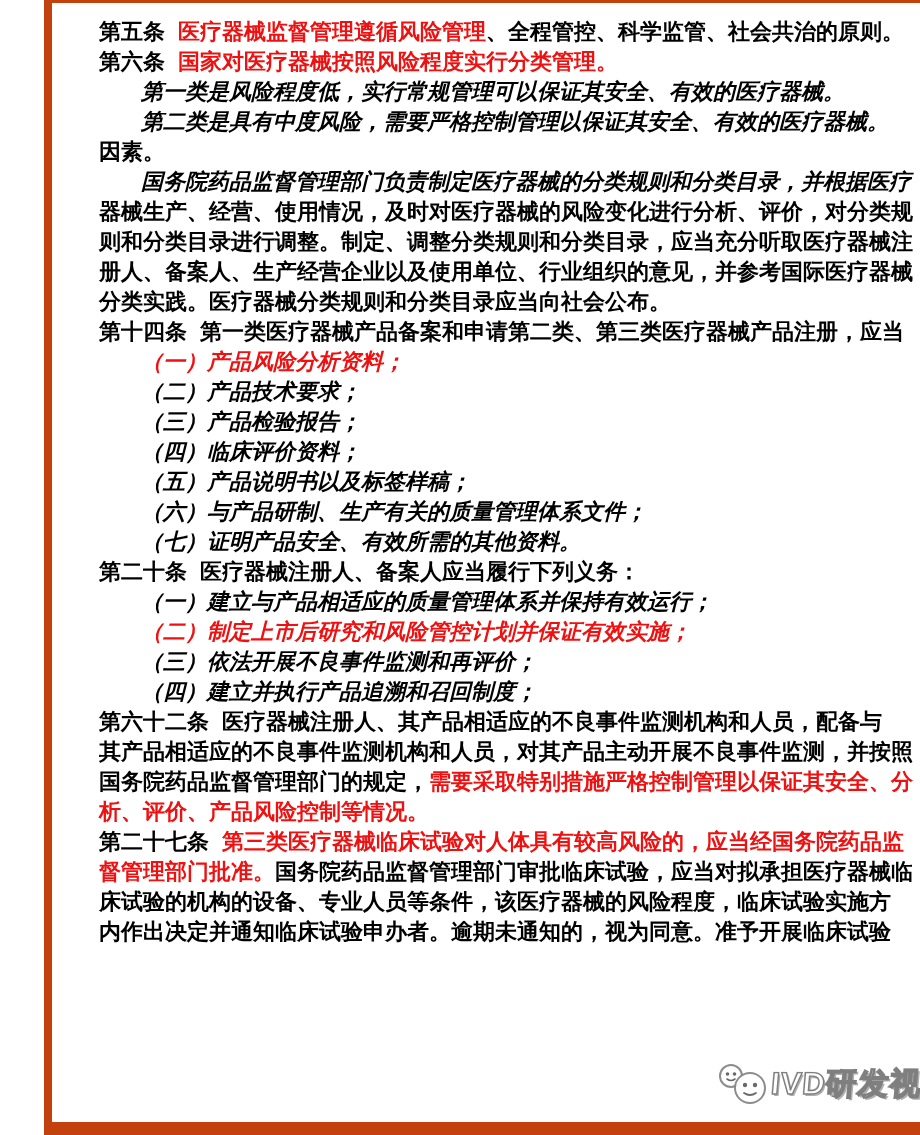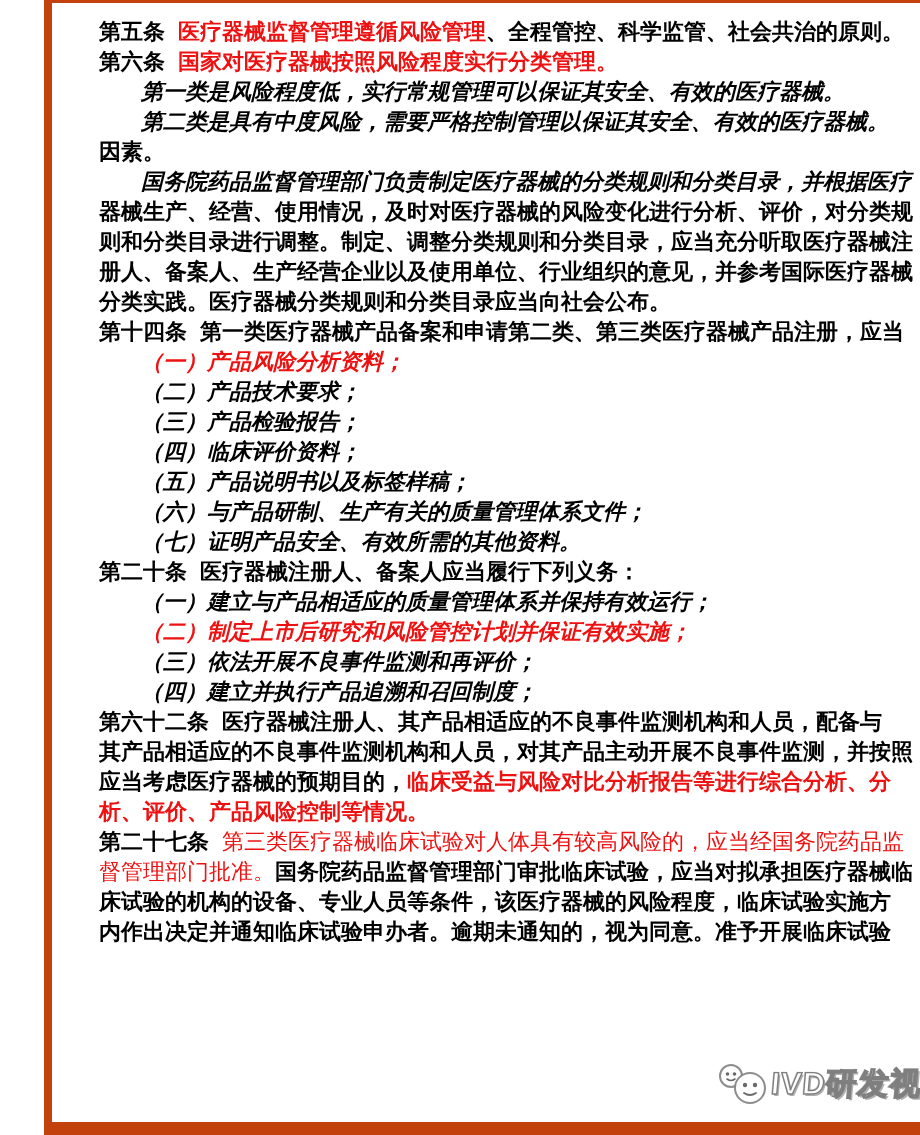--- a/index.html
+++ b/index.html
@@ -16,21 +16,21 @@
     overflow:hidden;
     color:#000;
     font-size:22px; line-height:30px;
     font-weight:600; 
   }
   .line { white-space:nowrap; }
   .line.ind { padding-left:42px;font-style:italic; }
   .seg { display:inline; }
   .seg.bold { font-weight:900; margin-right:13px; }
   .seg.red { color:var(--hl, #ee1111); }
-  .seg.redbold { color:var(--hl, #ee1111); font-weight:400; }
+  .seg.redbold { color:var(--hl, #ee1111); font-weight:700; }
 
   .watermark {
     position:absolute; top:1060px; right:10px;
     display:flex; align-items:center;
     opacity:0.88;
     pointer-events:none;
   }
   .wm-logo { width:52px; height:48px; margin-right:2px; }
   .wm-text {
     font-size:31px; font-weight:bold; letter-spacing:1px;
@@ -65,21 +65,21 @@
         <div class="line ind"><span class="seg plain">（五）产品说明书以及标签样稿；</span></div>
         <div class="line ind"><span class="seg plain">（六）与产品研制、生产有关的质量管理体系文件；</span></div>
         <div class="line ind"><span class="seg plain">（七）证明产品安全、有效所需的其他资料。</span></div>
         <div class="line"><span class="seg bold">第二十条</span><span class="seg plain">医疗器械注册人、备案人应当履行下列义务：</span></div>
         <div class="line ind"><span class="seg plain">（一）建立与产品相适应的质量管理体系并保持有效运行；</span></div>
         <div class="line ind"><span class="seg red">（二）制定上市后研究和风险管控计划并保证有效实施；</span></div>
         <div class="line ind"><span class="seg plain">（三）依法开展不良事件监测和再评价；</span></div>
         <div class="line ind"><span class="seg plain">（四）建立并执行产品追溯和召回制度；</span></div>
         <div class="line"><span class="seg bold">第六十二条</span><span class="seg plain">医疗器械注册人、其产品相适应的不良事件监测机构和人员，配备与</span></div>
         <div class="line"><span class="seg plain">其产品相适应的不良事件监测机构和人员，对其产品主动开展不良事件监测，并按照</span></div>
-        <div class="line"><span class="seg plain">应当考虑医疗器械的预期目的，</span><span class="seg red">临床受益与风险对比分析报告等进行综合分析、分</span></div>
+        <div class="line"><span class="seg plain">国务院药品监督管理部门的规定，</span><span class="seg red">需要采取特别措施严格控制管理以保证其安全、分</span></div>
         <div class="line"><span class="seg red">析、评价、产品风险控制等情况。</span></div>
         <div class="line"><span class="seg bold">第二十七条</span><span class="seg redbold">第三类医疗器械临床试验对人体具有较高风险的，应当经国务院药品监</span></div>
         <div class="line"><span class="seg redbold">督管理部门批准。</span><span class="seg plain">国务院药品监督管理部门审批临床试验，应当对拟承担医疗器械临</span></div>
         <div class="line"><span class="seg plain">床试验的机构的设备、专业人员等条件，该医疗器械的风险程度，临床试验实施方</span></div>
         <div class="line"><span class="seg plain">内作出决定并通知临床试验申办者。逾期未通知的，视为同意。准予开展临床试验</span></div>
       </div>
   </div>
 
   <div class="watermark">
     <svg class="wm-logo" viewBox="0 0 52 48">

